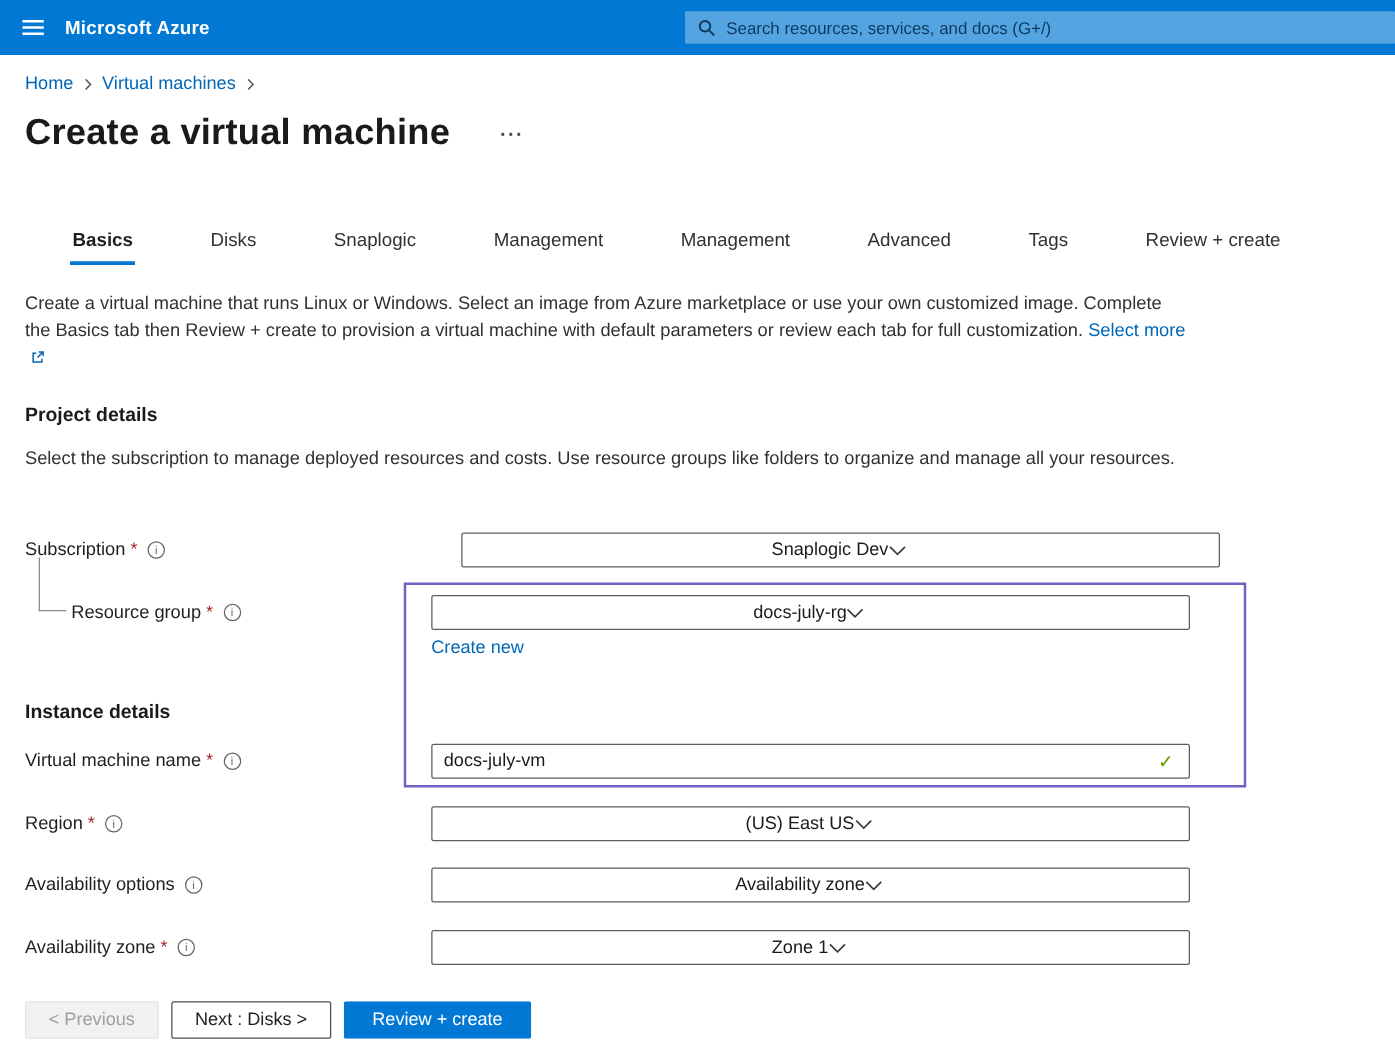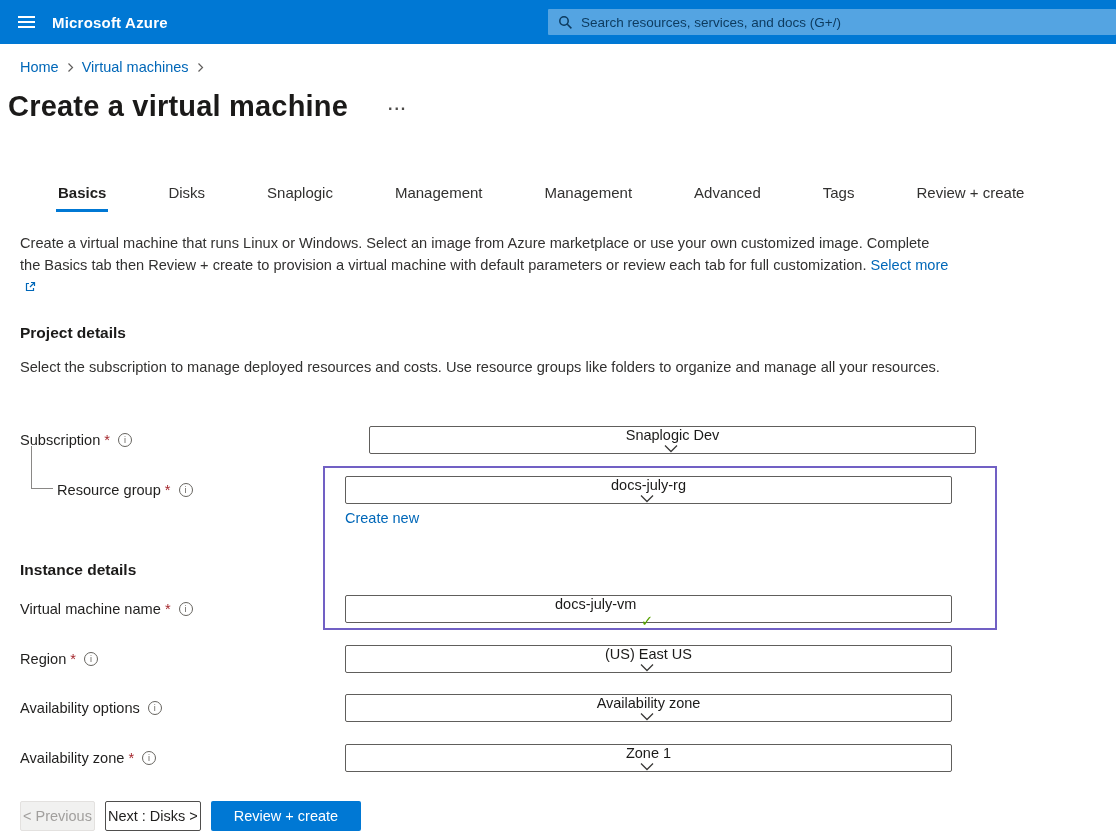--- a/index.html
+++ b/index.html
@@ -13,21 +13,21 @@
   .brand{color:#fff;font-size:15px;font-weight:700;margin-left:0;letter-spacing:.2px;}
   .search-box{position:absolute;left:548px;right:0;top:9px;height:26px;background:rgba(255,255,255,0.33);display:flex;align-items:center;padding:0 10px;gap:8px;border-radius:1px;}
   .search-box input{flex:1;background:transparent;border:none;outline:none;font-size:13.5px;color:#0c3a5e;}
   .search-box input::placeholder{color:#0c3a5e;opacity:1;}
 
   .main{position:relative;height:827px;}
   .breadcrumb{position:absolute;top:15px;left:20px;display:flex;align-items:center;font-size:14.5px;gap:8px;}
   .breadcrumb a{color:#0067b8;}
   .bc-sep{display:flex;align-items:center;margin-top:1px;}
 
-  .title-row{position:absolute;top:46px;left:8px;display:flex;align-items:flex-end;gap:40px;}
+  .title-row{position:absolute;top:46px;left:20px;display:flex;align-items:flex-end;gap:40px;}
   .page-title{font-size:29px;font-weight:700;color:#1b1a19;letter-spacing:.2px;}
   .title-ellipsis{color:#4d4b49;font-size:16px;font-weight:700;letter-spacing:1px;padding-bottom:5px;}
 
   .tabs{position:absolute;top:140px;left:36px;display:flex;gap:38px;font-size:15px;color:#323130;}
   .tab{padding:0 2px 8px 2px;border-bottom:3px solid transparent;cursor:pointer;margin-left:20px;}
   .tab.active{font-weight:700;color:#201f1e;border-bottom-color:#0078d4;}
 
   .intro{position:absolute;top:188px;left:20px;width:930px;font-size:14.6px;line-height:22px;color:#323130;}
   .link{color:#0067b8;cursor:pointer;}
   .ext-icon{display:inline-block;vertical-align:-1px;margin-left:4px;}
@@ -42,31 +42,31 @@
   .r-resource{top:432px;}
   .r-vmname{top:551px;}
   .r-region{top:601px;}
   .r-availopt{top:650px;}
   .r-availzone{top:700px;}
   .label-col{width:325px;display:flex;align-items:center;font-size:14.6px;color:#201f1e;}
   .label-col.indent{padding-left:37px;}
   .req{color:#a4262c;margin-left:4px;}
   .info-icon{width:14px;height:14px;border:1px solid #66645f;border-radius:50%;font-size:9px;color:#66645f;display:inline-flex;align-items:center;justify-content:center;margin-left:8px;flex:0 0 auto;}
   .field-col{width:607px;}
-  .field{height:28px;border:1px solid #605e5c;border-radius:2px;background:#fff;display:flex;align-items:center;justify-content:space-between;padding:0 9px;font-size:14.5px;color:#1b1a19;cursor:pointer;flex-direction:column;}
+  .field{height:28px;border:1px solid #605e5c;border-radius:2px;background:#fff;display:flex;align-items:center;justify-content:center;padding:0 9px;font-size:14.5px;color:#1b1a19;cursor:pointer;}
   .field input{border:none;outline:none;font-size:14.5px;color:#1b1a19;flex:1;background:transparent;}
   .chev-wrap{display:flex;align-items:center;margin-right:3px;}
   .check{color:#57a300;font-weight:700;font-size:15px;margin-right:3px;}
 
   .connector{position:absolute;left:31px;top:402px;width:22px;height:43px;border-left:1px solid #8a8886;border-bottom:1px solid #8a8886;}
   .hl-box{position:absolute;left:323px;top:422px;width:674px;height:164px;border:2px solid #7160c4;pointer-events:none;z-index:5;}
   .create-new{position:absolute;left:345px;top:466px;font-size:14.5px;}
 
   .footer{position:absolute;left:20px;top:757px;display:flex;gap:10px;}
-  .btn{height:30px;display:flex;align-items:center;justify-content:center;font-size:14.5px;border-radius:2px;cursor:pointer;padding:0 2px;border:1px solid transparent;}
+  .btn{height:30px;display:flex;align-items:center;justify-content:center;font-size:14.5px;border-radius:2px;cursor:pointer;padding:0 18px;border:1px solid transparent;}
   .btn-prev{background:#f1f1f0;color:#a19f9d;border-color:#e3e1df;cursor:default;}
   .btn-next{background:#fff;color:#201f1e;border-color:#4f4e4d;}
   .btn-review{background:#0078d4;color:#fff;padding:0 22px;}
 </style>
 </head>
 <body>
 
 <div class="topbar">
   <div class="menu-btn">
     <span class="menu-icon">

